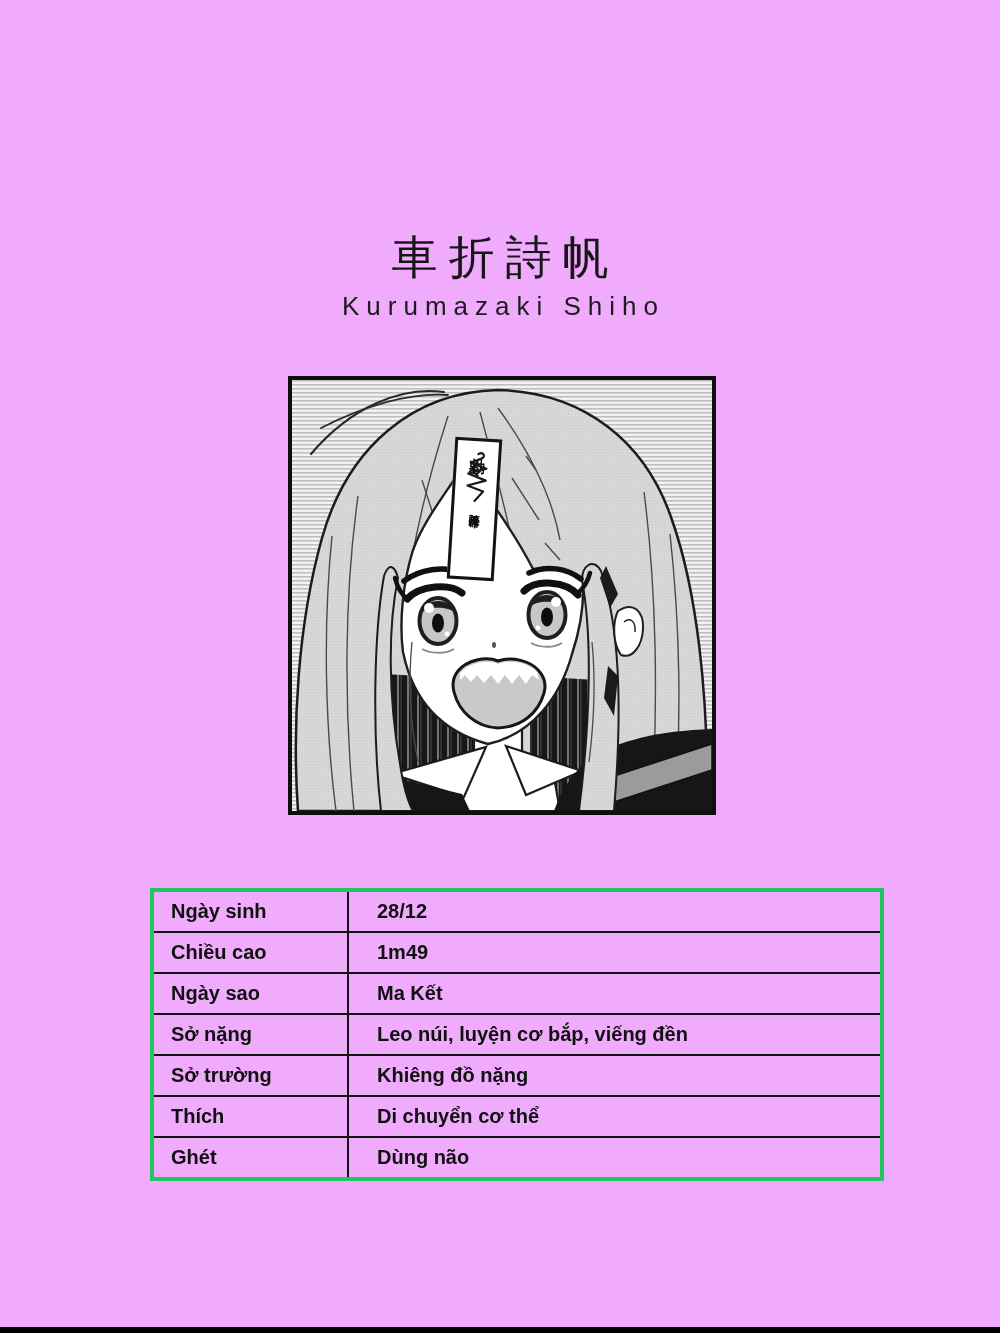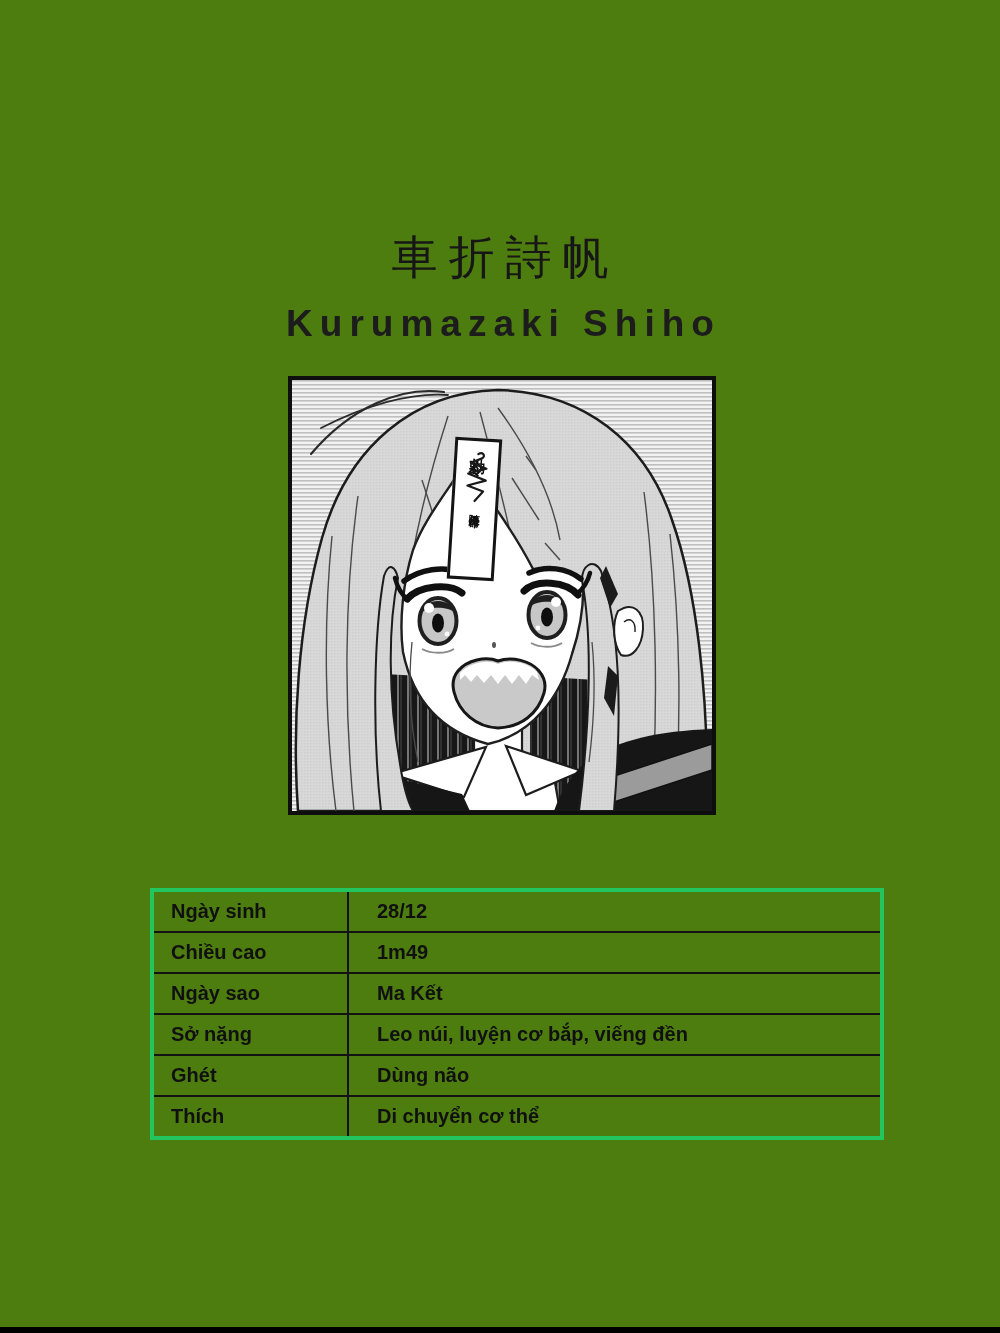--- a/index.html
+++ b/index.html
@@ -1,29 +1,29 @@
 <!DOCTYPE html>
 <html><head>
 <meta charset="utf-8">
 <style>
   html,body{margin:0;padding:0;background:#e8e8e8;}
   .page{
     position:relative;width:1000px;height:1333px;margin:0 auto;
-    background:#4d7c0f;overflow:hidden;
+    background:#f0abfc;overflow:hidden;
     font-family:"Liberation Sans","DejaVu Sans",sans-serif;color:#141414;
   }
   .title-kanji{
     position:absolute;top:227px;left:0;width:100%;margin:0;
     text-align:center;font-size:46px;font-weight:400;
     letter-spacing:11px;padding-left:11px;box-sizing:border-box;color:#161616;
   }
   .title-romaji{
     position:absolute;top:291px;left:0;width:100%;
-    text-align:center;font-size:37px;font-weight:700;
-    letter-spacing:7px;padding-left:7px;box-sizing:border-box;color:#1c1c1c;margin-top:12px;
+    text-align:center;font-size:26px;font-weight:400;
+    letter-spacing:7px;padding-left:7px;box-sizing:border-box;color:#1c1c1c;
   }
   .portrait{
     position:absolute;left:288px;top:376px;width:420px;height:431px;
     border:4px solid #0e0e0e;background:#fff;
   }
   .portrait svg.scene{display:block;width:420px;height:431px;}
   .ofuda{
     position:absolute;left:159px;top:58px;width:47px;height:142px;
     background:#ffffff;border:3px solid #141414;box-sizing:border-box;
     transform:rotate(3.5deg);
@@ -192,24 +192,28 @@
       </tr>
       <tr>
         <td class="label">Ngày sao</td>
         <td class="value">Ma Kết</td>
       </tr>
       <tr>
         <td class="label">Sở nặng</td>
         <td class="value">Leo núi, luyện cơ bắp, viếng đền</td>
       </tr>
       <tr>
+        <td class="label">Sở trường</td>
+        <td class="value">Khiêng đồ nặng</td>
+      </tr>
+      <tr>
+        <td class="label">Thích</td>
+        <td class="value">Di chuyển cơ thể</td>
+      </tr>
+      <tr>
         <td class="label">Ghét</td>
         <td class="value">Dùng não</td>
       </tr>
-      <tr>
-        <td class="label">Thích</td>
-        <td class="value">Di chuyển cơ thể</td>
-      </tr>
     </tbody>
   </table>
 
   <div class="bottom-bar"></div>
 </div>
 
 </body></html>

